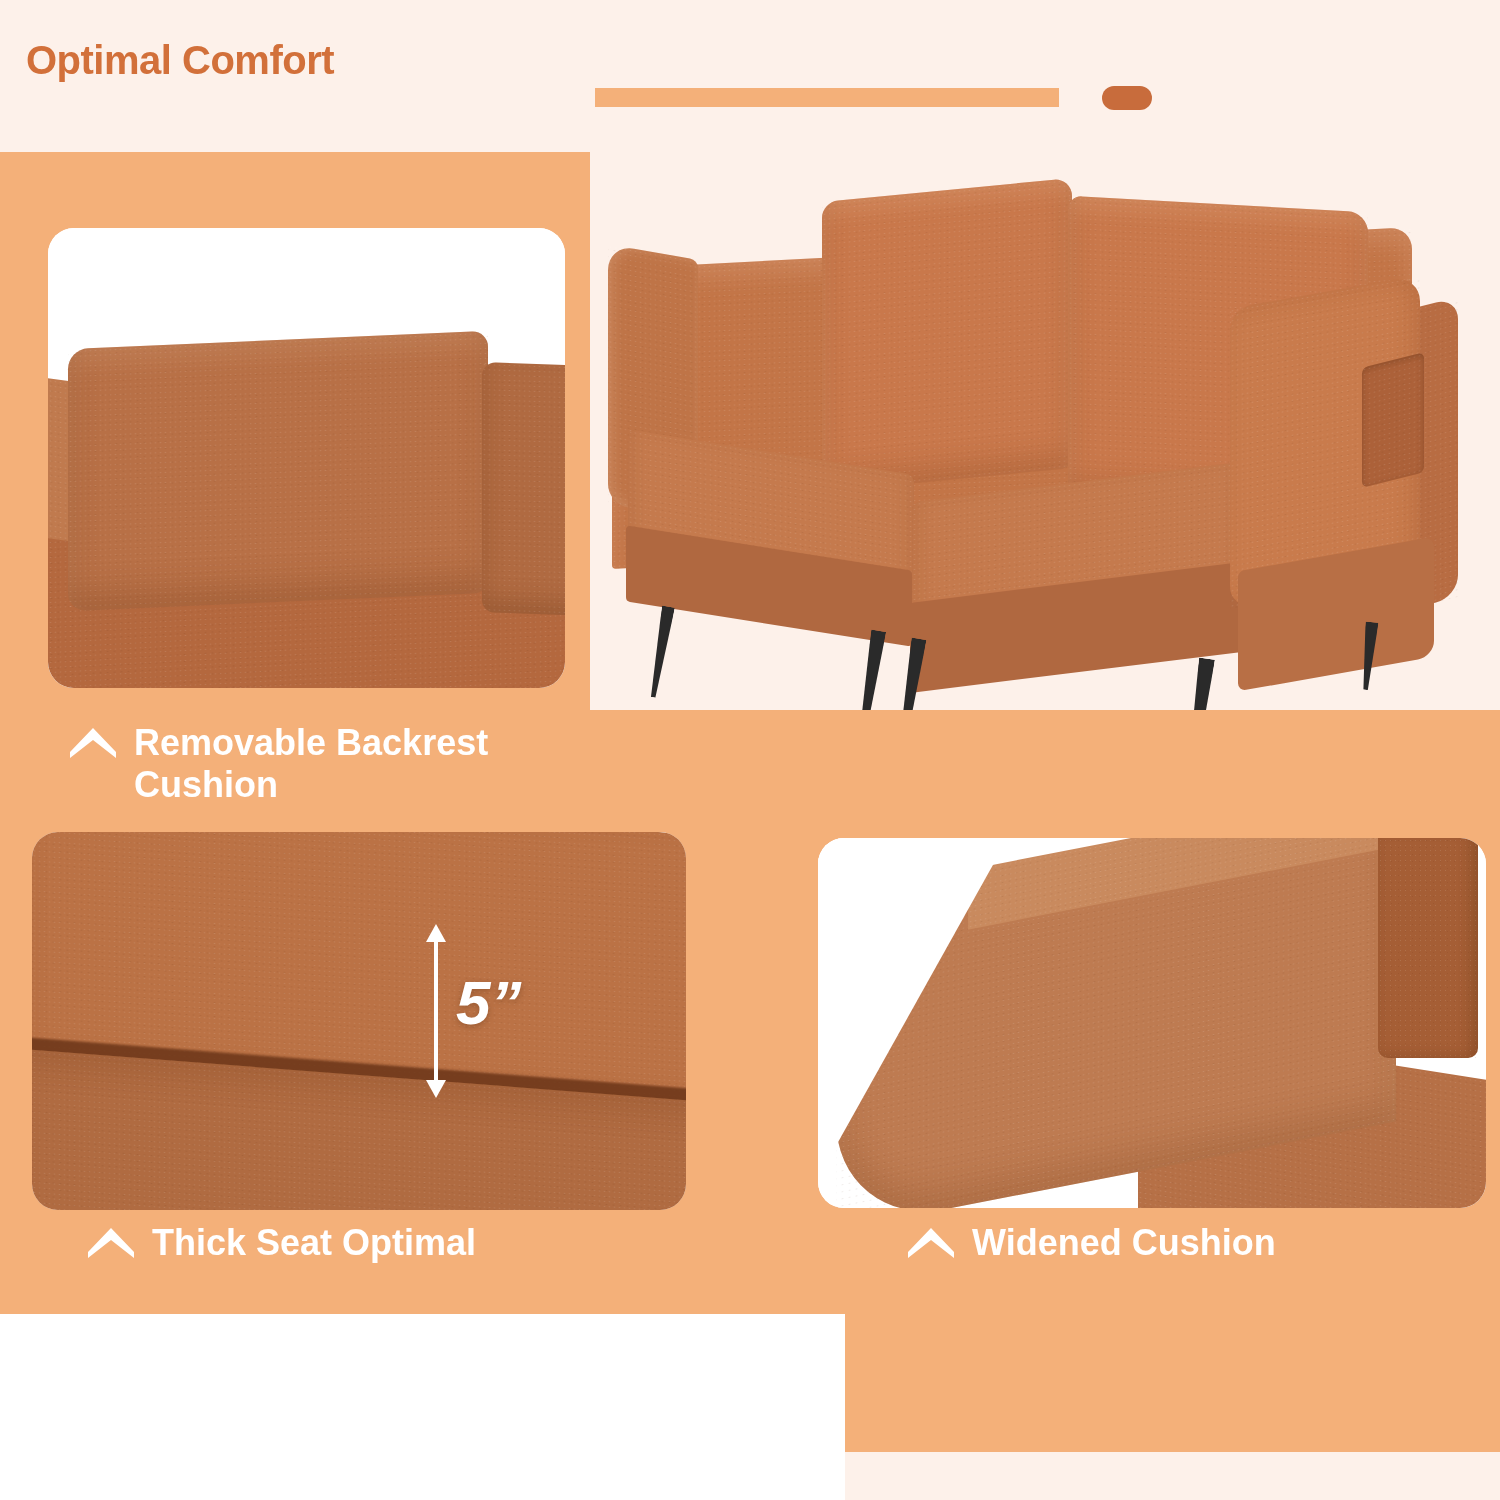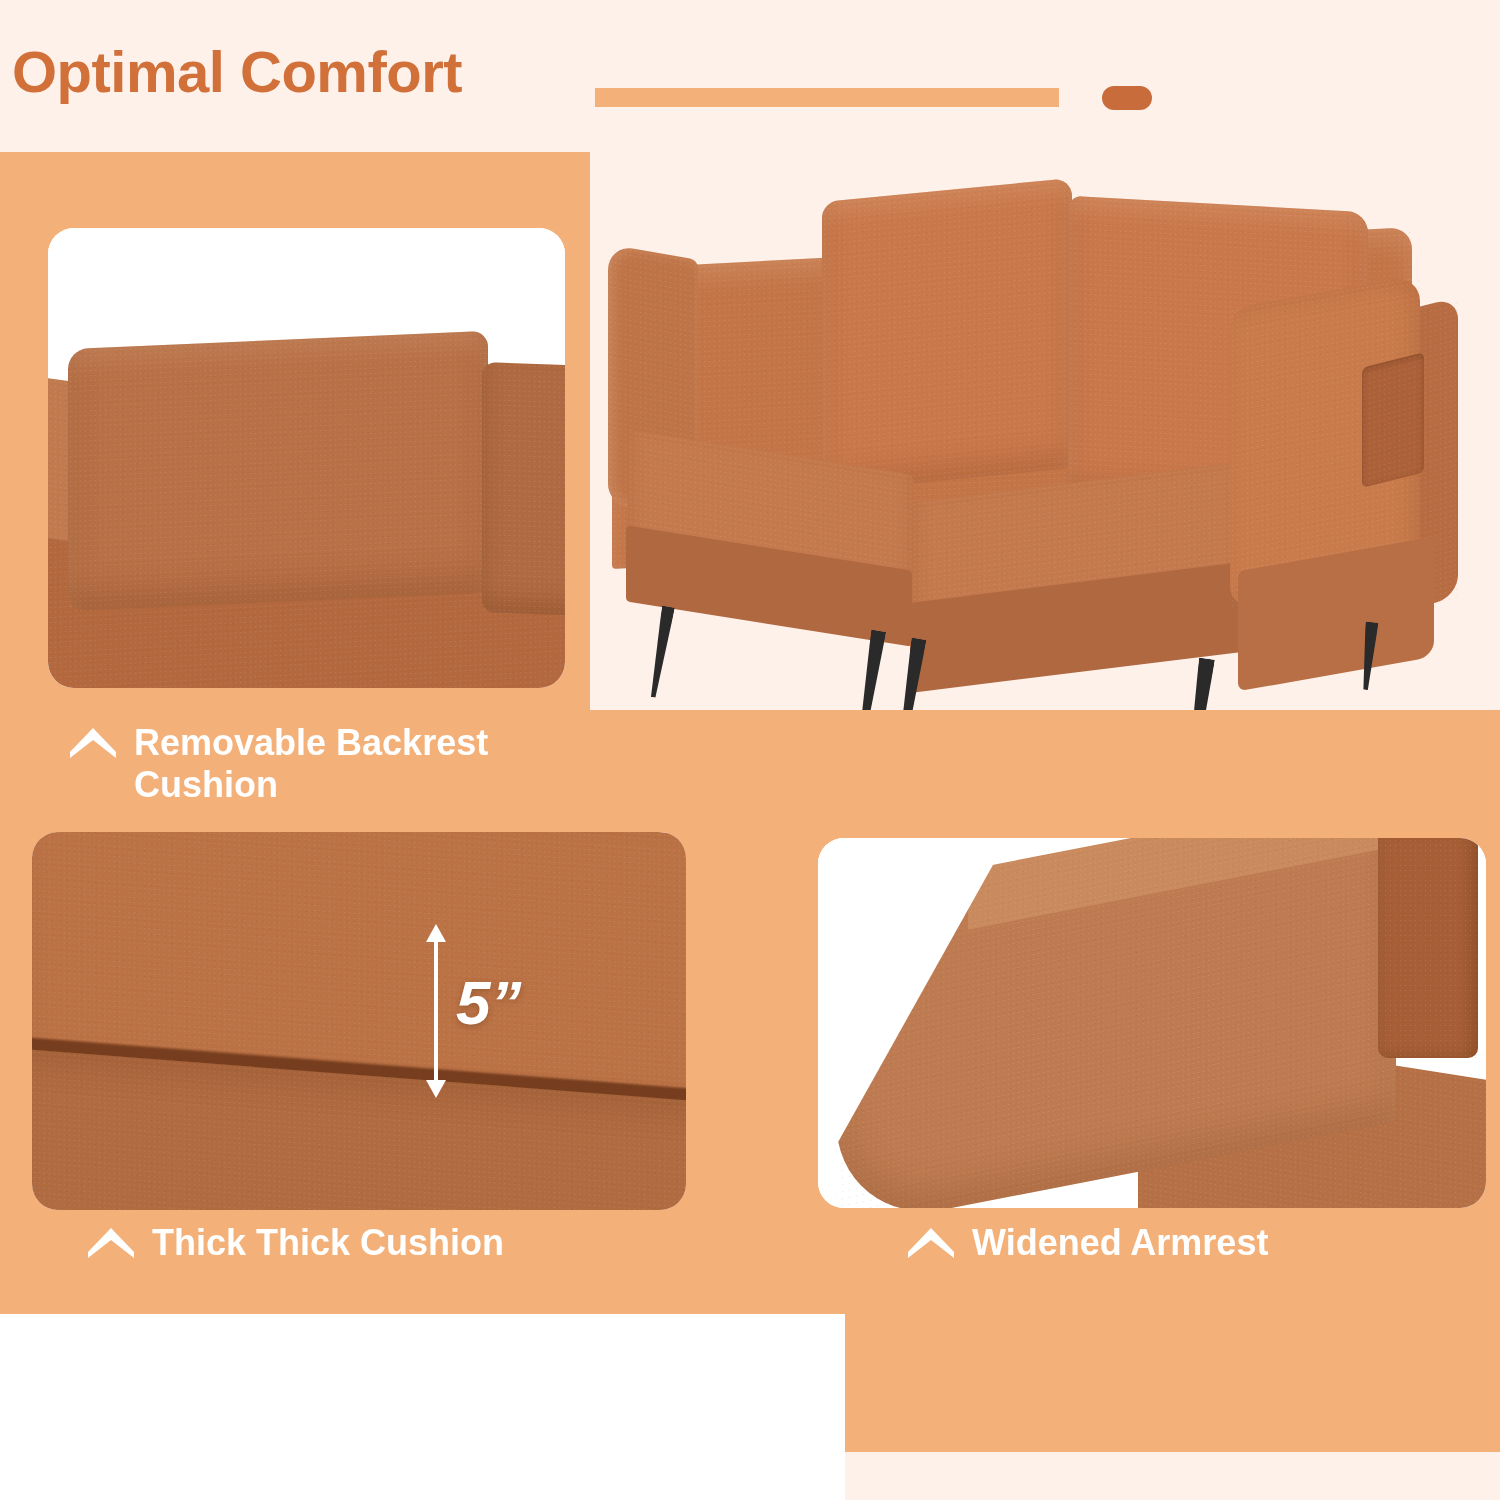--- a/index.html
+++ b/index.html
@@ -11,22 +11,22 @@
     position:relative;
     overflow:hidden;
   }
 
   
   #canvas { position:absolute; inset:0; width:1500px; height:1500px; }
 
   
   .header { position:absolute; left:0; top:0; width:1500px; height:152px; }
   .title {
-    position:absolute; left:12px; top:38px;
-    font-size:58px; font-weight:bold; letter-spacing:-0.5px;
+    position:absolute; left:26px; top:38px;
+    font-size:40px; font-weight:bold; letter-spacing:-0.5px;
     color:#D2703A; white-space:nowrap;
     font-family:"Liberation Sans", sans-serif;
   }
   .title-rule {
     position:absolute; left:595px; top:88px;
     width:464px; height:19px; background:#F4B079;
   }
   .title-pill {
     position:absolute; left:1102px; top:86px;
     width:50px; height:24px; border-radius:12px; background:#C86C3C;
@@ -349,21 +349,21 @@
   </div>
   <div id="dim-head-top" class="dim-arrow"></div>
   <div id="dim-line" class="dim-arrow"></div>
   <div id="dim-head-bot" class="dim-arrow"></div>
   <div id="dim-label">5”</div>
 
   <div class="caption" id="cap-seat">
     <svg class="chev" width="46" height="30" viewBox="0 0 46 30">
       <path d="M23 0 L46 24 L46 30 L23 12 L0 30 L0 24 Z" fill="#FFFFFF"></path>
     </svg>
-    <span class="txt">Thick Thick Cushion</span>
+    <span class="txt">Thick Seat Optimal</span>
   </div>
 
   <div class="card" id="card-armrest">
     <div class="ar-bg"></div>
     <div class="ar-seat">
         <div class="tex"></div>
       </div>
     <div class="ar-arm">
         <div class="tex"></div>
       </div>
@@ -373,19 +373,19 @@
     <div class="ar-cushion">
         <div class="tex"></div>
       </div>
     <div class="ar-white"></div>
   </div>
 
   <div class="caption" id="cap-armrest">
     <svg class="chev" width="46" height="30" viewBox="0 0 46 30">
       <path d="M23 0 L46 24 L46 30 L23 12 L0 30 L0 24 Z" fill="#FFFFFF"></path>
     </svg>
-    <span class="txt">Widened Armrest</span>
+    <span class="txt">Widened Cushion</span>
   </div>
 
   <div id="desc-box"></div>
   <div id="footer-cream"></div>
 
 </div>
 
 </body></html>

